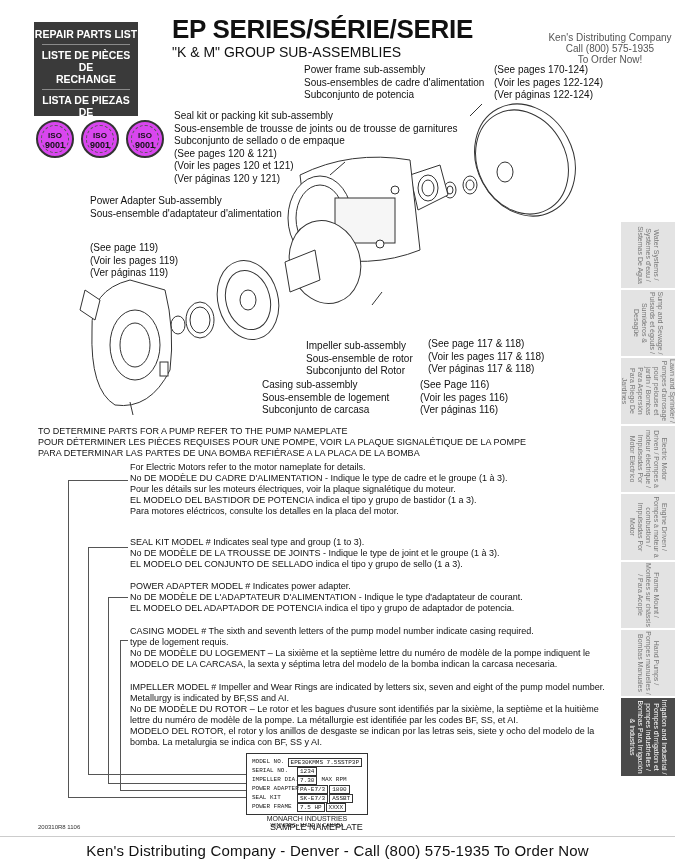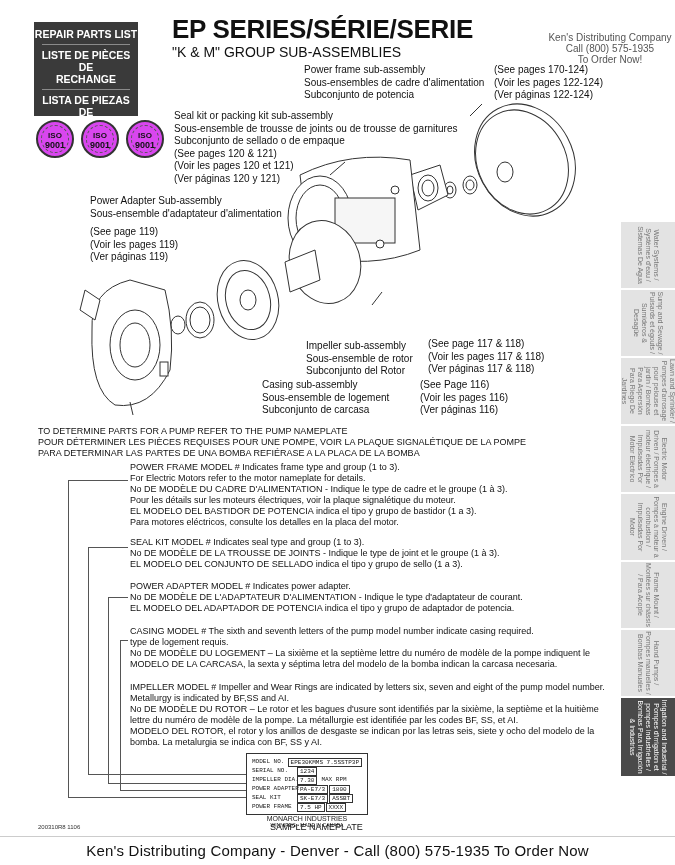--- a/index.html
+++ b/index.html
@@ -157,21 +157,21 @@
   <div>Sous-ensemble de trousse de joints ou de trousse de garnitures</div>
   <div>Subconjunto de sellado o de empaque</div>
   <div>(See pages 120 &amp; 121)</div>
   <div>(Voir les pages 120 et 121)</div>
   <div>(Ver páginas 120 y 121)</div>
 </div>
 
 <div class="abs lbl" style="left:90px;top:195px">
   <div>Power Adapter Sub-assembly</div>
   <div>Sous-ensemble d'adaptateur d'alimentation</div>
-  <div style="margin-top:6px">(See page 119)</div>
+  <div style="margin-top:22px">(See page 119)</div>
   <div>(Voir les pages 119)</div>
   <div>(Ver páginas 119)</div>
 </div>
 
 <div class="abs lbl" style="left:306px;top:340px">
   <div>Impeller sub-assembly</div>
   <div>Sous-ensemble de rotor</div>
   <div>Subconjunto del Rotor</div>
 </div>
 <div class="abs lbl" style="left:428px;top:338px">
@@ -204,21 +204,20 @@
 <div class="abs bracket" style="left:108px;top:597px;height:186px"></div>
 <div class="abs hline" style="left:108px;top:597px;width:20px"></div>
 <div class="abs bracket" style="left:120px;top:640px;height:150px"></div>
 <div class="abs hline" style="left:120px;top:640px;width:8px"></div>
 <div class="abs hline" style="left:68px;top:797px;width:178px"></div>
 <div class="abs hline" style="left:88px;top:774px;width:158px"></div>
 <div class="abs hline" style="left:108px;top:783px;width:138px"></div>
 <div class="abs hline" style="left:120px;top:790px;width:126px"></div>
 
 <div class="abs sect" style="left:130px;top:462px">
-  <div>POWER FRAME MODEL # Indicates frame type and group (1 to 3).</div>
   <div>For Electric Motors refer to the motor nameplate for details.</div>
   <div>No DE MODÈLE DU CADRE D'ALIMENTATION - Indique le type de cadre et le groupe (1 à 3).</div>
   <div>Pour les détails sur les moteurs électriques, voir la plaque signalétique du moteur.</div>
   <div>EL MODELO DEL BASTIDOR DE POTENCIA indica el tipo y grupo de bastidor (1 a 3).</div>
   <div>Para motores eléctricos, consulte los detalles en la placa del motor.</div>
 </div>
 
 <div class="abs sect" style="left:130px;top:537px">
   <div>SEAL KIT MODEL # Indicates seal type and group (1 to 3).</div>
   <div>No DE MODÈLE DE LA TROUSSE DE JOINTS - Indique le type de joint et le groupe (1 à 3).</div>

